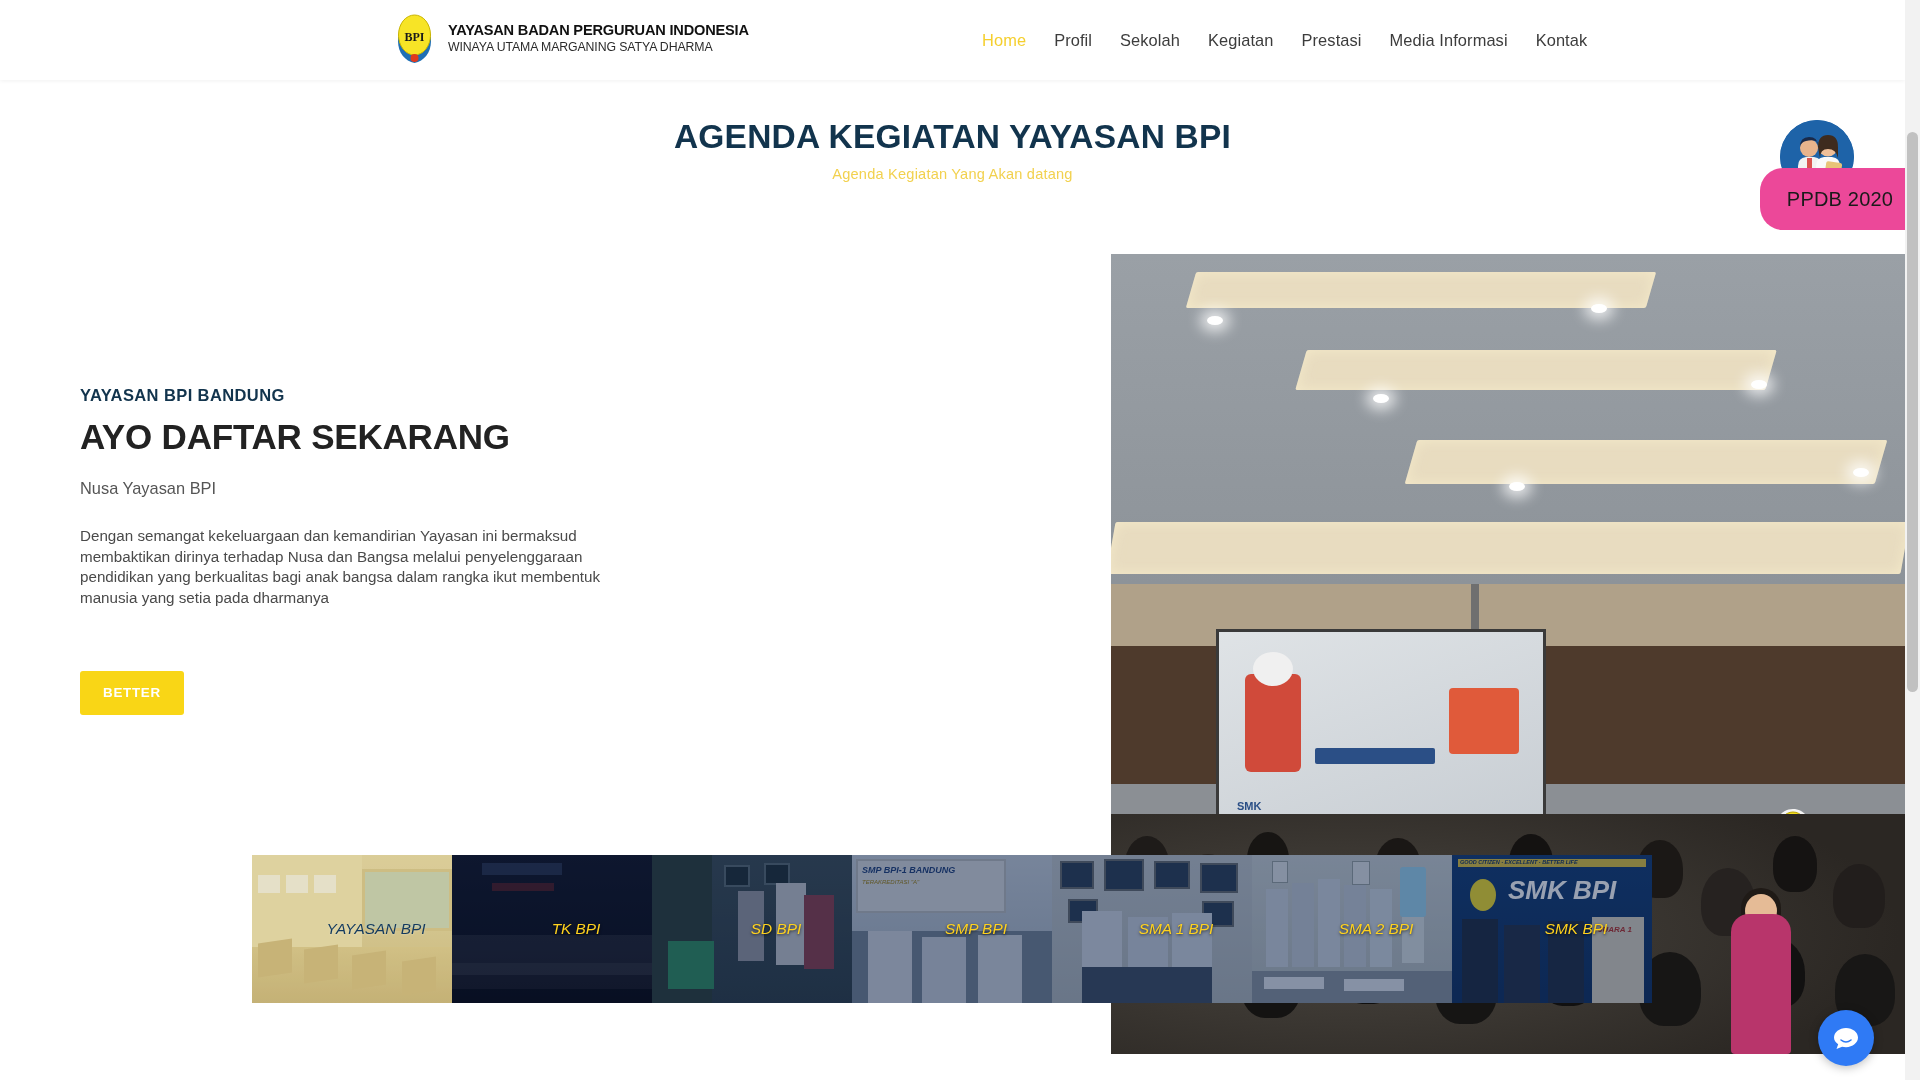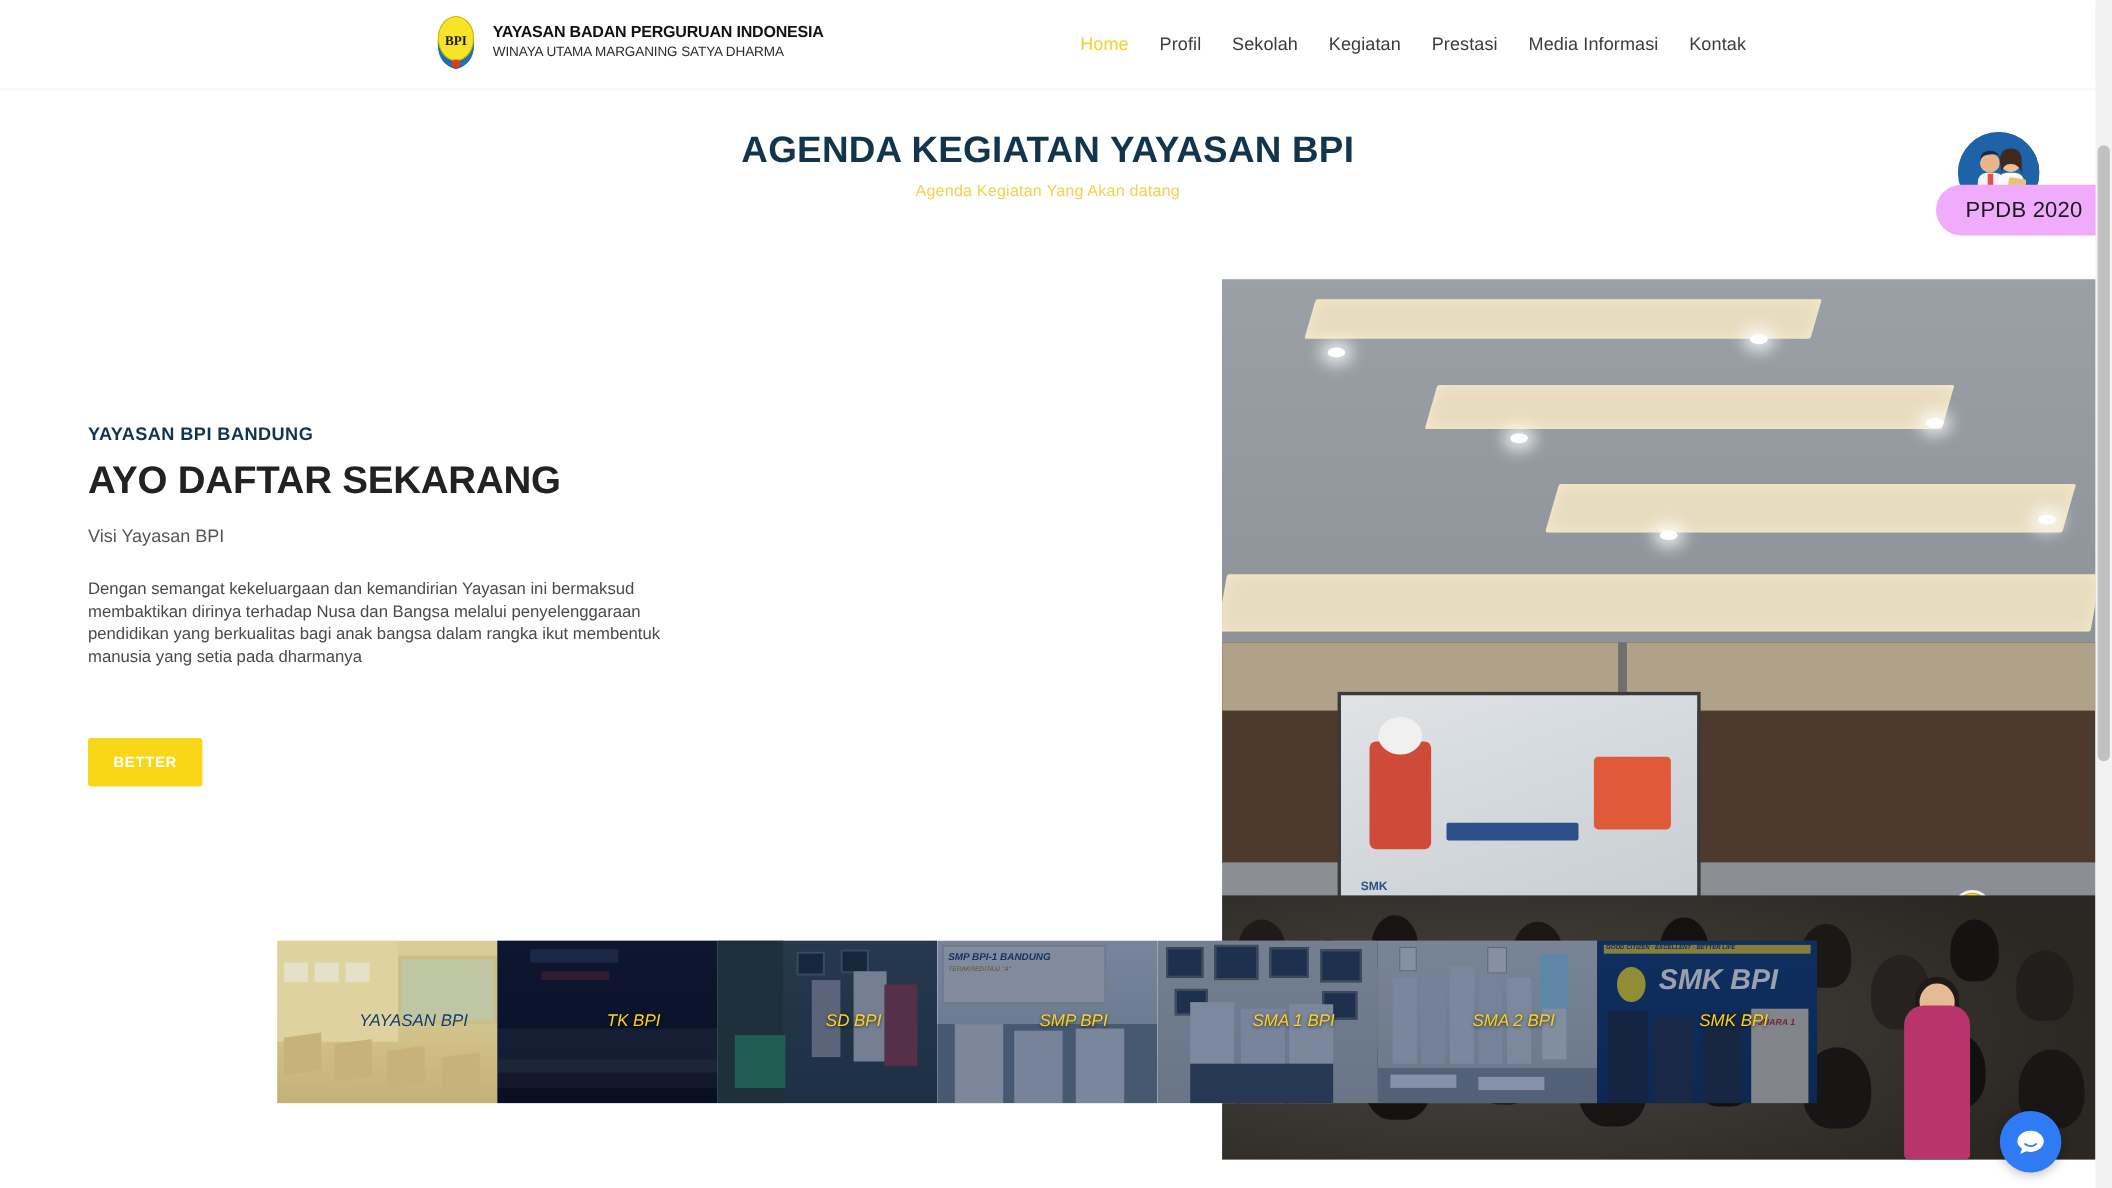--- a/index.html
+++ b/index.html
@@ -48,22 +48,22 @@
   }
 
   
   .ppdb { position: absolute; top: 120px; left: 1760px; width: 160px; height: 115px; z-index: 35; }
   .ppdb-circle {
     position: absolute; left: 20px; top: 0; width: 74px; height: 74px; border-radius: 50%;
     background: #1e63a8; overflow: hidden;
   }
   .ppdb-people { position: absolute; inset: 0; }
   .ppdb-pill {
-    position: absolute; left: 0; top: 48px; width: 160px; height: 46px;
-    background: #f0abfc; border-radius: 23px 0 0 23px;
+    position: absolute; left: 0; top: 48px; width: 160px; height: 62px;
+    background: #ec4899; border-radius: 23px 0 0 23px;
     display: flex; align-items: center; justify-content: center;
   }
   .ppdb-label { font-size: 20px; color: #1a1a1a; font-weight: 400; letter-spacing: 0.2px; }
 
   
   .hero-img {
     position: absolute; left: 1111px; top: 254px; width: 794px; height: 800px;
     overflow: hidden; background: #8b8f94;
   }
   .h-ceiling { position: absolute; left: 0; top: 0; width: 794px; height: 330px; background: linear-gradient(#9aa0a6, #8d9399); }
@@ -240,21 +240,21 @@
       <div class="h-head" style="left:724px; top:140px; width:60px; height:72px; background:#181716;"></div>
     </div>
     <div class="h-speaker-hair"></div>
     <div class="h-speaker-head"></div>
     <div class="h-speaker"></div>
   </div>
 
   <div class="left-block">
     <div class="eyebrow">YAYASAN BPI BANDUNG</div>
     <div class="headline">AYO DAFTAR SEKARANG</div>
-    <div class="subhead">Visi Yayasan BPI</div>
+    <div class="subhead">Nusa Yayasan BPI</div>
     <div class="body-copy">Dengan semangat kekeluargaan dan kemandirian Yayasan ini bermaksud membaktikan dirinya terhadap Nusa dan Bangsa melalui penyelenggaraan pendidikan yang berkualitas bagi anak bangsa dalam rangka ikut membentuk manusia yang setia pada dharmanya</div>
     <button class="cta">BETTER</button>
   </div>
 
   <div class="tiles">
 
     <div class="tile">
       <div class="tile-bg" style="background:linear-gradient(180deg,#f0e2b4 0%,#e8d9a8 45%,#d8c792 100%);">
         <div style="position:absolute;left:0;top:0;width:110px;height:148px;background:#f5e8bc;"></div>
         <div style="position:absolute;left:110px;top:14px;width:90px;height:62px;background:#cfd9c2;border:3px solid #e0cf9a;"></div>

